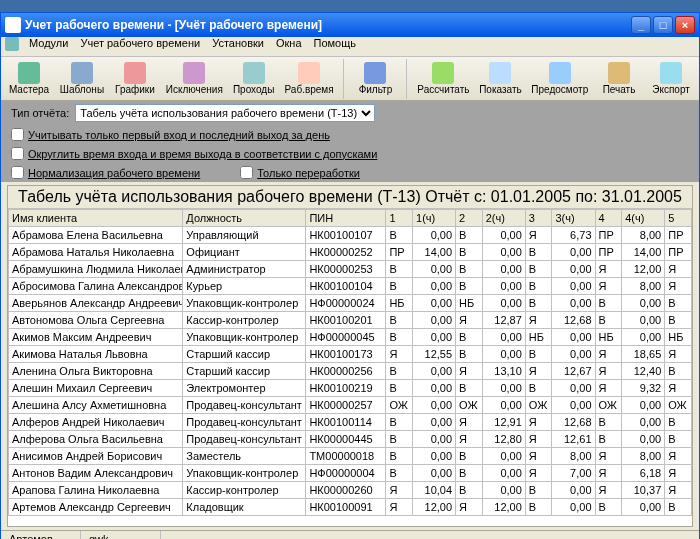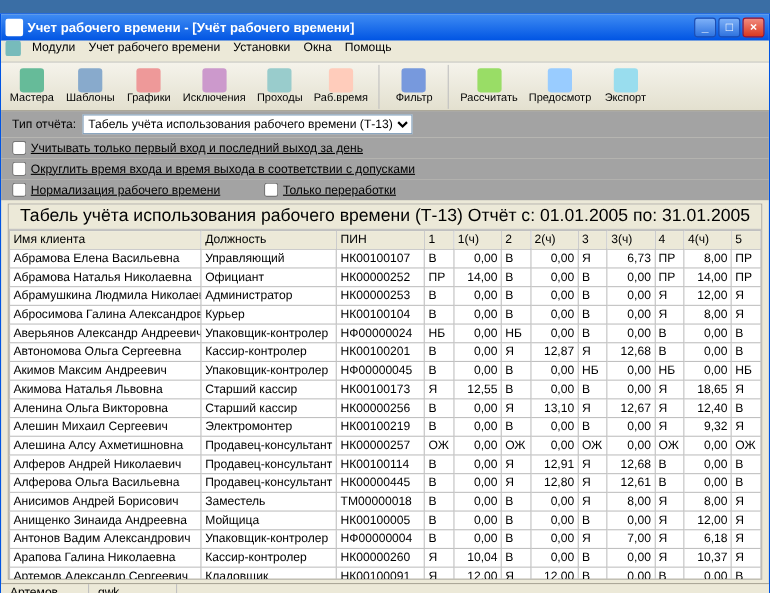--- a/index.html
+++ b/index.html
@@ -83,22 +83,30 @@
       <div class="tbtn">
         <div class="ico" style="background: rgb(119, 153, 221); border-radius: 3px;"></div>
         <span>Фильтр</span>
       </div>
       <div class="tsep"></div>
       <div class="tbtn">
         <div class="ico" style="background: rgb(153, 221, 102); border-radius: 3px;"></div>
         <span>Рассчитать</span>
       </div>
       <div class="tbtn">
+        <div class="ico" style="background: rgb(187, 221, 255); border-radius: 3px;"></div>
+        <span>Показать</span>
+      </div>
+      <div class="tbtn">
         <div class="ico" style="background: rgb(153, 204, 255); border-radius: 3px;"></div>
         <span>Предосмотр</span>
+      </div>
+      <div class="tbtn">
+        <div class="ico" style="background: rgb(221, 187, 119); border-radius: 3px;"></div>
+        <span>Печать</span>
       </div>
       <div class="tbtn">
         <div class="ico" style="background: rgb(153, 221, 238); border-radius: 3px;"></div>
         <span>Экспорт</span>
       </div>
     </div>
 
   <div class="optrow">
     <span>Тип отчёта:</span>
     <select class="report">
@@ -353,34 +361,20 @@
               <td class="rnum">0,00</td>
               <td>В</td>
               <td class="rnum">0,00</td>
               <td>Я</td>
               <td class="rnum">8,00</td>
               <td>Я</td>
               <td class="rnum">8,00</td>
               <td>Я</td>
             </tr>
             <tr>
-              <td>Анищенко Зинаида Андреевна</td>
-              <td>Мойщица</td>
-              <td>НК00100005</td>
-              <td>В</td>
-              <td class="rnum">0,00</td>
-              <td>В</td>
-              <td class="rnum">0,00</td>
-              <td>В</td>
-              <td class="rnum">0,00</td>
-              <td>Я</td>
-              <td class="rnum">12,00</td>
-              <td>Я</td>
-            </tr>
-            <tr>
               <td>Антонов Вадим Александрович</td>
               <td>Упаковщик-контролер</td>
               <td>НФ00000004</td>
               <td>В</td>
               <td class="rnum">0,00</td>
               <td>В</td>
               <td class="rnum">0,00</td>
               <td>Я</td>
               <td class="rnum">7,00</td>
               <td>Я</td>

